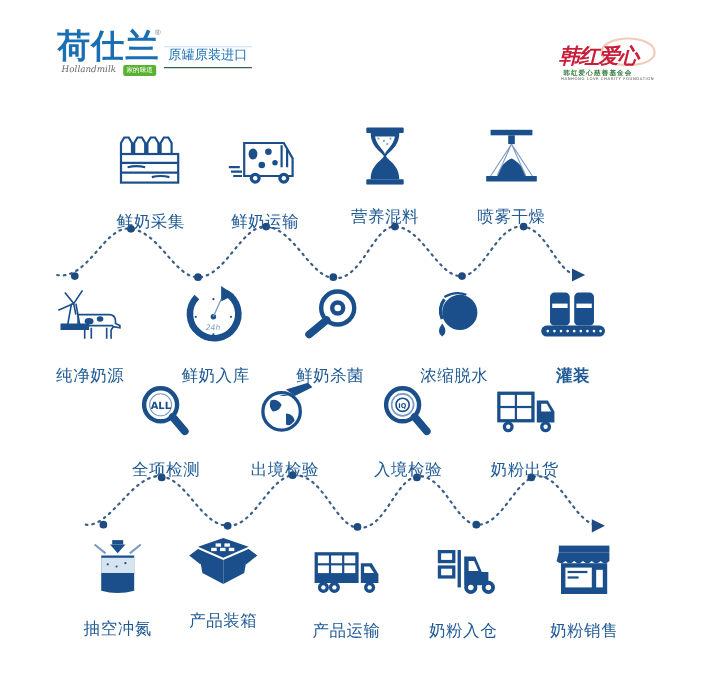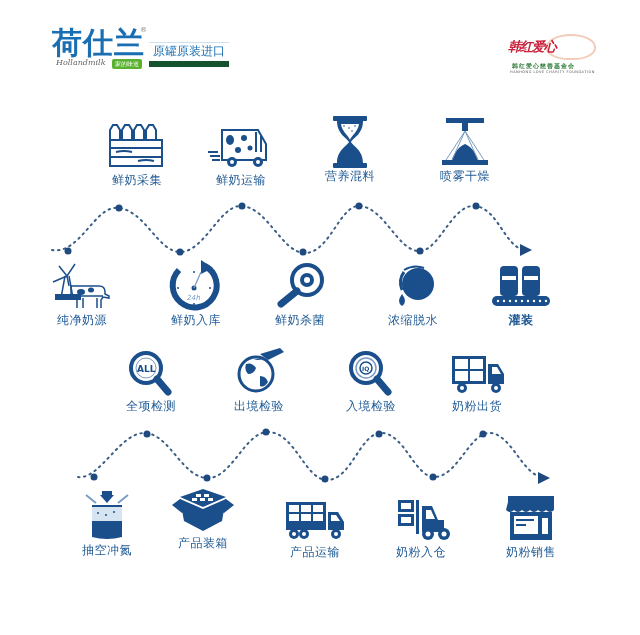--- a/index.html
+++ b/index.html
@@ -4,33 +4,33 @@
 <style>
   * { margin: 0; padding: 0; box-sizing: border-box; }
   html, body { width: 640px; height: 635px; background: #ffffff; overflow: hidden; }
   body { position: relative; font-family: "DejaVu Sans", "Liberation Sans", sans-serif; color: #1a4f8b; }
 
   .logo-left { position: absolute; left: 52px; top: 28px; width: 180px; height: 44px; }
   .logo-left .brand { position: absolute; left: 0; top: 0; font-size: 30px; font-weight: bold; color: #1a6fb3; letter-spacing: 1px; line-height: 30px; }
   .logo-left .reg { position: absolute; left: 88px; top: -2px; font-size: 7px; color: #888; }
   .logo-left .script { position: absolute; left: 4px; top: 30px; font-size: 8px; font-style: italic; color: #666; font-family: "DejaVu Serif", serif; }
   .logo-left .green-tag { position: absolute; left: 60px; top: 31px; background: #5ab130; color: #fff; font-size: 6px; padding: 1px 3px; border-radius: 2px; line-height: 8px; }
-  .logo-left .tagline { position: absolute; left: 97px; top: 14px; font-size: 12px; color: #1a6fb3; padding: 0 4px 2px 4px; border-top: 1px solid #cfe0f0; border-bottom: 6px solid #14532d; line-height: 16px; }
+  .logo-left .tagline { position: absolute; left: 97px; top: 14px; font-size: 12px; color: #1a6fb3; padding: 0 4px 2px 4px; border-top: 1px solid #cfe0f0; border-bottom: 1px solid #14532d; line-height: 16px; font-family: Liberation Mono, monospace; }
 
   .logo-right { position: absolute; left: 502px; top: 34px; width: 108px; height: 42px; text-align: center; }
   .logo-right .heart { position: absolute; left: 44px; top: 0; width: 50px; height: 26px; border: 2px solid #e8a080; border-radius: 50% 50% 45% 45%; opacity: .55; }
-  .logo-right .script-cn { position: absolute; left: 6px; top: 4px; font-size: 13px; font-weight: bold; font-style: italic; color: #c81e3a; letter-spacing: -1px; font-family: "DejaVu Serif", serif; }
+  .logo-right .script-cn { position: absolute; left: 6px; top: 4px; font-size: 19px; font-weight: bold; font-style: italic; color: #c81e3a; letter-spacing: -1px; font-family: "DejaVu Serif", serif; }
   .logo-right .org { position: absolute; left: 10px; top: 28px; font-size: 6px; font-weight: bold; color: #2f7d3a; letter-spacing: 1px; }
   .logo-right .org-en { position: absolute; left: 8px; top: 36px; font-size: 3.5px; color: #555; letter-spacing: 0.5px; }
 
   .wave { position: absolute; left: 0; top: 0; width: 640px; height: 635px; pointer-events: none; }
 
   .step { position: absolute; width: 90px; text-align: center; }
   .step .ico { width: 70px; height: 50px; margin: 0 auto; display: block; }
-  .step .label { display: block; font-size: 12px; color: #1f5a95; margin-top: 0; white-space: nowrap; letter-spacing: 0.5px; }
+  .step .label { display: block; font-size: 15px; color: #1f5a95; margin-top: 20px; white-space: nowrap; letter-spacing: 0.5px; }
 </style>
 </head>
 <body>
 
 <div class="logo-left">
   <span class="brand">荷仕兰</span>
   <span class="reg">®</span>
   <span class="script">Hollandmilk</span>
   <span class="green-tag">家的味道</span>
   <span class="tagline">原罐原装进口</span>

